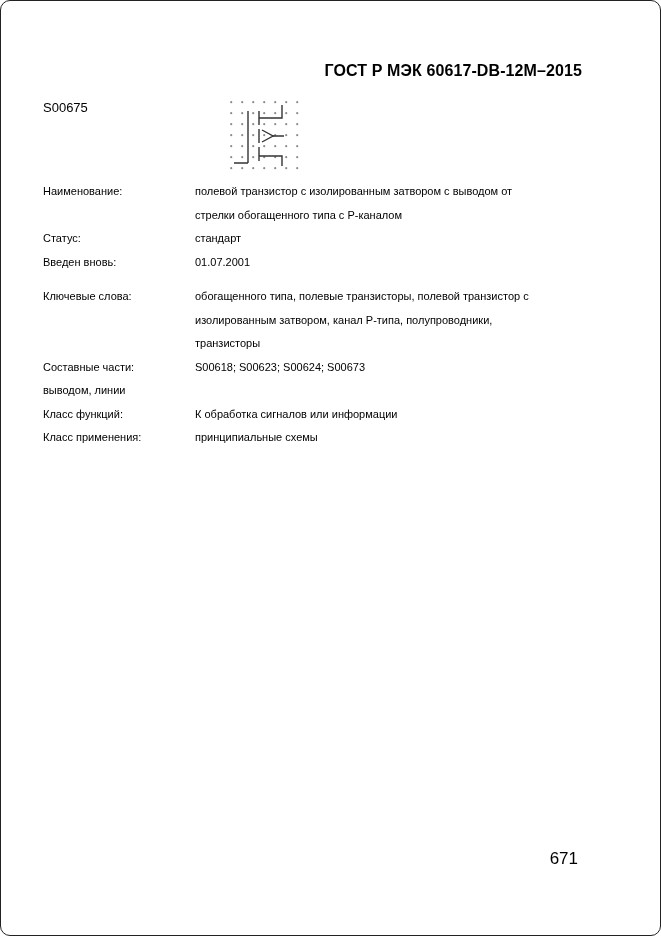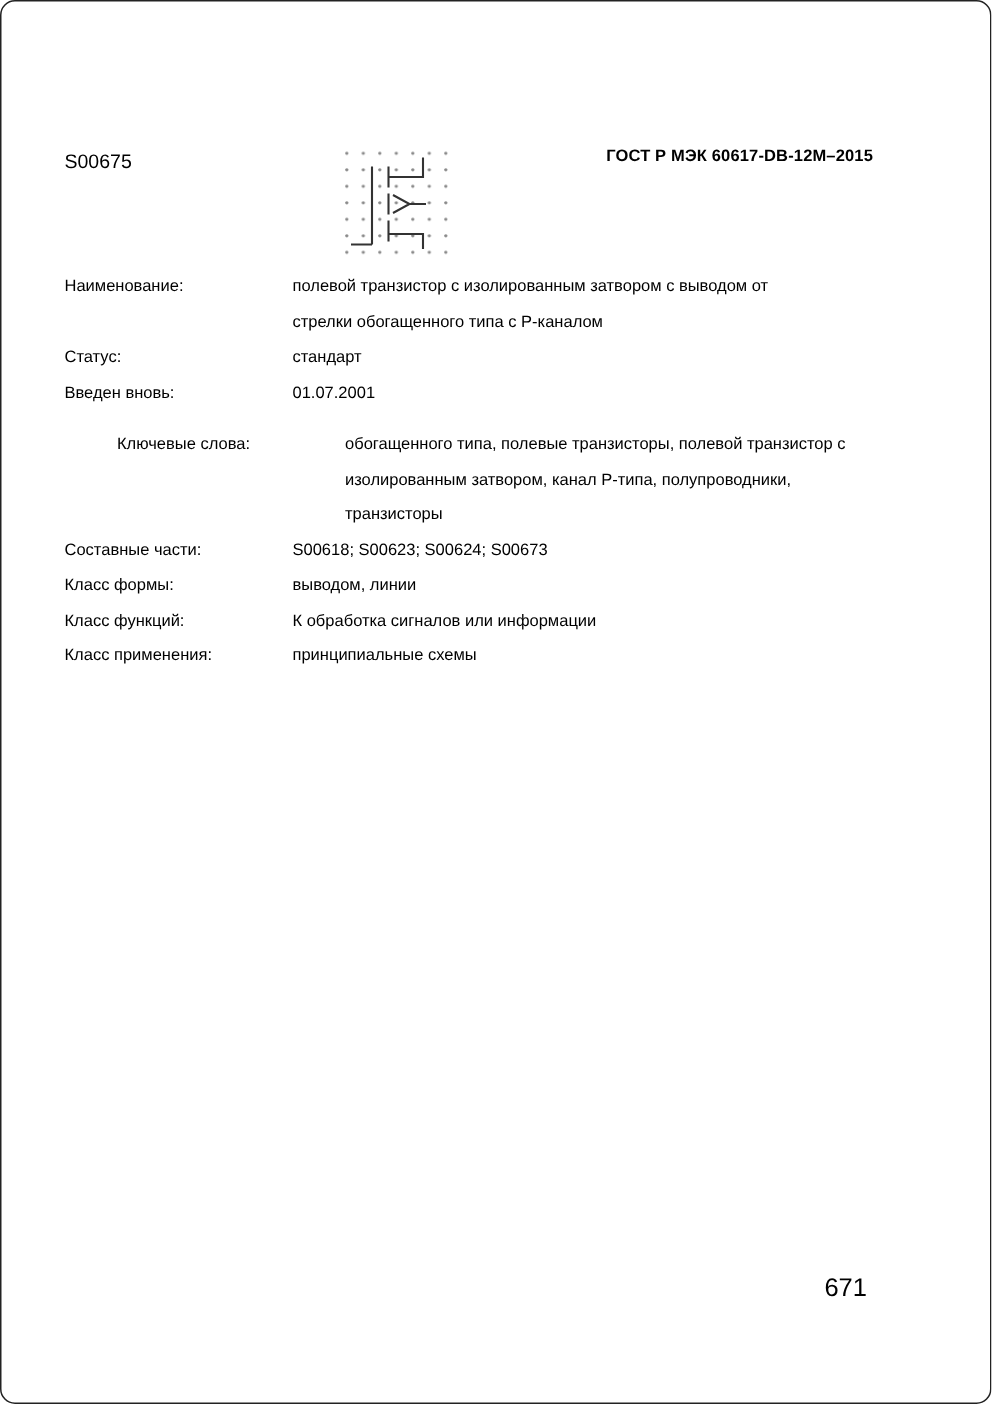--- a/index.html
+++ b/index.html
@@ -10,24 +10,23 @@
     width:661px; height:936px;
     background:#ffffff;
     border:1px solid #222;
     border-radius:10px;
     overflow:hidden;
   }
   .doc-header {
     position:absolute;
     top:61px; left:42px; right:78px;
     text-align:right;
-    font-size:11px;
+    font-size:16px;
     font-weight:bold;
     letter-spacing:0.1px;
-    margin-top:36px;
   }
   .symbol-id {
     position:absolute;
     top:99px; left:42px;
     font-size:13px;
     font-weight:normal;
   }
   .symbol-figure {
     position:absolute;
     top:97px; left:227px;
@@ -43,21 +42,21 @@
     line-height:23.5px;
   }
   .row .label {
     flex:0 0 152px;
     width:152px;
   }
   .row .value {
     flex:0 0 auto;
     max-width:352px;
   }
-  .gap-md { margin-top:11px;margin-left:35px; }
+  .gap-md { margin-top:11px; }
   .page-number {
     position:absolute;
     bottom:66px; right:82px;
     font-size:17px;
   }
 </style>
 </head>
 <body>
 
 <div class="page">
@@ -117,21 +116,20 @@
       <div class="label">Ключевые слова:</div>
       <div class="value">обогащенного типа, полевые транзисторы, полевой транзистор с изолированным затвором, канал P-типа, полупроводники, транзисторы</div>
     </div>
 
     <div class="row">
       <div class="label">Составные части:</div>
       <div class="value">S00618; S00623; S00624; S00673</div>
     </div>
 
     <div class="row">
-      <div class="label">Класс формы:</div>
       <div class="value">выводом, линии</div>
     </div>
 
     <div class="row">
       <div class="label">Класс функций:</div>
       <div class="value">К обработка сигналов или информации</div>
     </div>
 
     <div class="row">
       <div class="label">Класс применения:</div>

